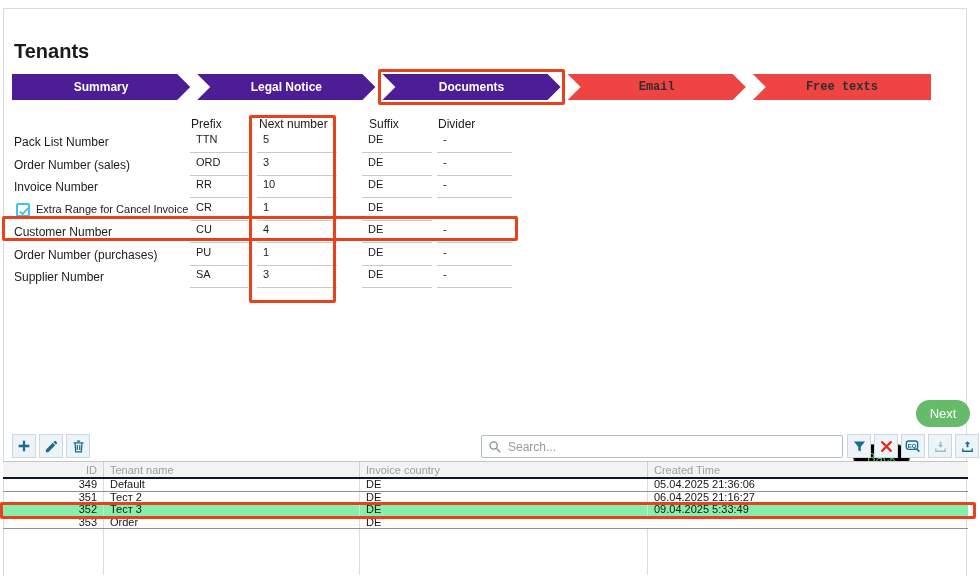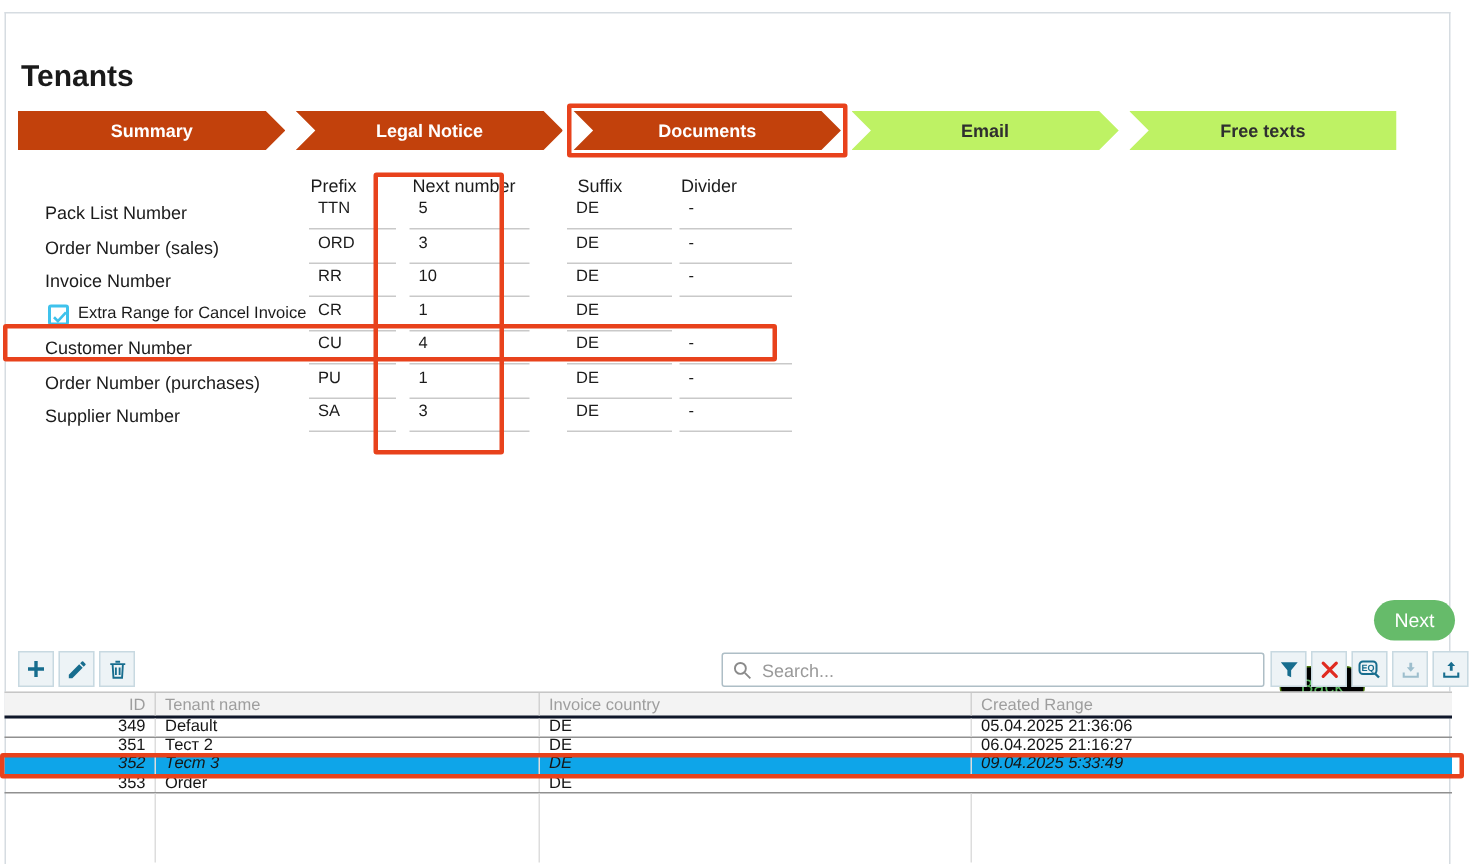--- a/index.html
+++ b/index.html
@@ -12,28 +12,28 @@
 
   .page-title { position:absolute; left:14px; top:40px; font-size:20px;
     font-weight:700; color:#1a1a1a; }
 
   
   .stepper { position:absolute; left:12px; top:74px; width:919px; height:26px;
     display:flex; }
   .step { flex:1; margin-right:7px; height:26px; line-height:26px; text-align:center;
     font-size:12px; font-weight:700; cursor:pointer; }
   .step:last-child { margin-right:0; }
-  .step.active { background:#c2410c; color:#fff; }
-  .step.inactive { background:#bef264; color:#2f2f2f; }
+  .step.active { background:#4c1d95; color:#fff; }
+  .step.inactive { background:#ef4444; color:#2f2f2f;font-family:Liberation Mono, monospace; }
   .step.first { clip-path:polygon(0 0, calc(100% - 13px) 0, 100% 50%, calc(100% - 13px) 100%, 0 100%); }
   .step.mid   { clip-path:polygon(0 0, calc(100% - 13px) 0, 100% 50%, calc(100% - 13px) 100%, 0 100%, 13px 50%); }
   .step.last  { clip-path:polygon(0 0, 100% 0, 100% 100%, 0 100%, 13px 50%); }
 
   
-  .nr-form { position:absolute; left:14px; top:117px; width:515px;margin-left:16px; }
+  .nr-form { position:absolute; left:14px; top:117px; width:515px; }
   .nr-head { position:relative; height:15px; font-size:12px; color:#1b1b1b; }
   .nr-head span { position:absolute; top:0; }
   .h-prefix { left:177px; } .h-next { left:245px; } .h-suffix { left:355px; } .h-divider { left:424px; }
   .nr-row { position:relative; height:22.5px; }
   .nr-label { position:absolute; left:0; top:3px; font-size:12px; color:#1b1b1b; white-space:nowrap; }
   .nr-label.cb-label { left:22px; font-size:11px;text-align:center; }
   .f { position:absolute; top:1px; height:20px; border-bottom:1px solid #c9c9c9;
     font-size:11px; color:#1b1b1b; padding-left:6px; }
   .f-prefix { left:176px; width:58px; }
   .f-next   { left:243px; width:80px; }
@@ -71,21 +71,21 @@
   .search-wrap input::placeholder { color:#9a9a9a; }
 
   
   .tenant-table { position:absolute; left:3px; top:461px; width:965px; font-size:11px; }
   .t-row { display:grid; grid-template-columns:101px 256px 288px 1fr; }
   .t-head { height:18px; background:#f3f3f3; border-top:1px solid #c6c6c6;
     border-bottom:2px solid #0f172a; color:#9e9e9e; }
   .t-head .t-cell { line-height:16px; }
   .t-body { height:12.5px; border-bottom:1px solid #909090; color:#151515; cursor:pointer; }
   .t-body .t-cell { line-height:11.5px; }
-  .t-body.selected { background:#0ea5e9;font-style:italic; }
+  .t-body.selected { background:#86efac; }
   .t-cell { padding:0 6px; border-right:1px solid #ddd; overflow:hidden; white-space:nowrap; }
   .t-head .t-cell { border-right:1px solid #d2d2d2; }
   .t-cell:last-child { border-right:none; }
   .t-cell.c-id { text-align:right; }
   .t-filler { height:46px; }
   .t-filler .t-cell { height:46px; }
 </style>
 </head>
 <body>
 
@@ -231,21 +231,21 @@
         <path d="M12 3.5L7.8 8.1h2.7V13h3V8.1h2.7L12 3.5z" fill="#176d8e"></path>
       </svg>
     </button>
   </div>
 
   <div class="tenant-table">
     <div class="t-row t-head">
       <div class="t-cell c-id">ID</div>
       <div class="t-cell">Tenant name</div>
       <div class="t-cell">Invoice country</div>
-      <div class="t-cell">Created Range</div>
+      <div class="t-cell">Created Time</div>
     </div>
 
     <div class="t-row t-body">
       <div class="t-cell c-id">349</div>
       <div class="t-cell">Default</div>
       <div class="t-cell">DE</div>
       <div class="t-cell">05.04.2025 21:36:06</div>
     </div>
 
     <div class="t-row t-body">

